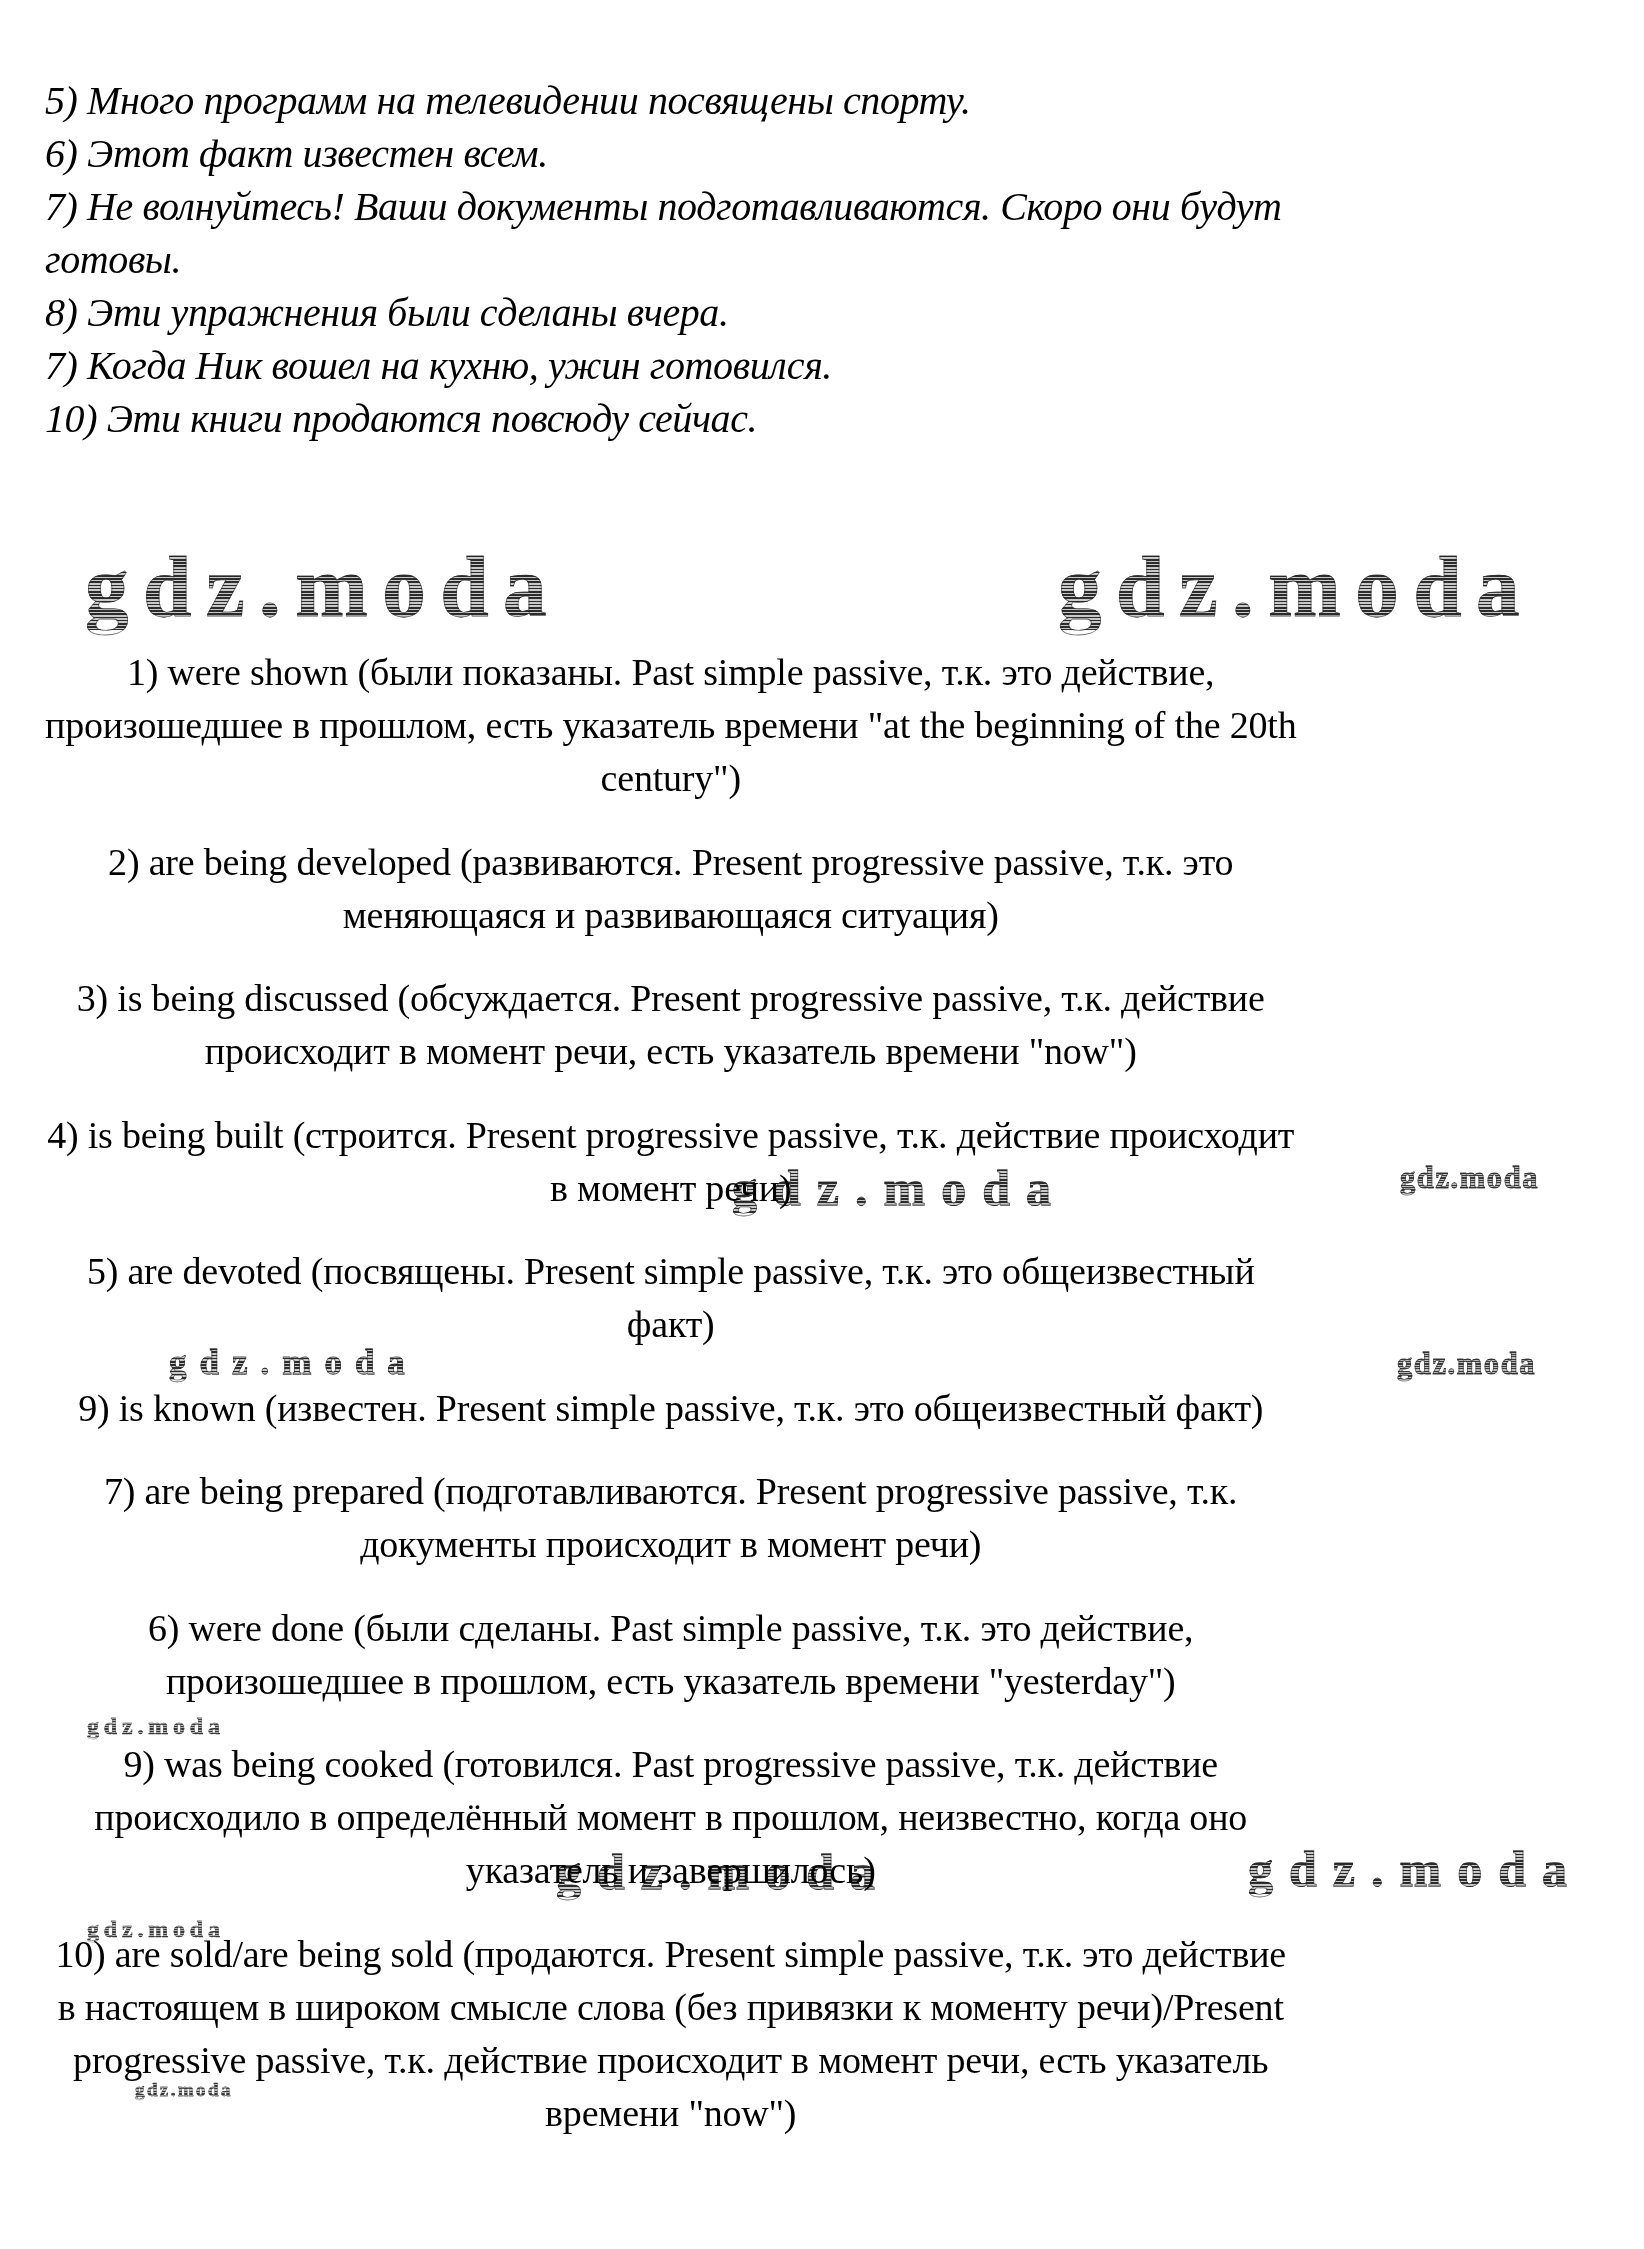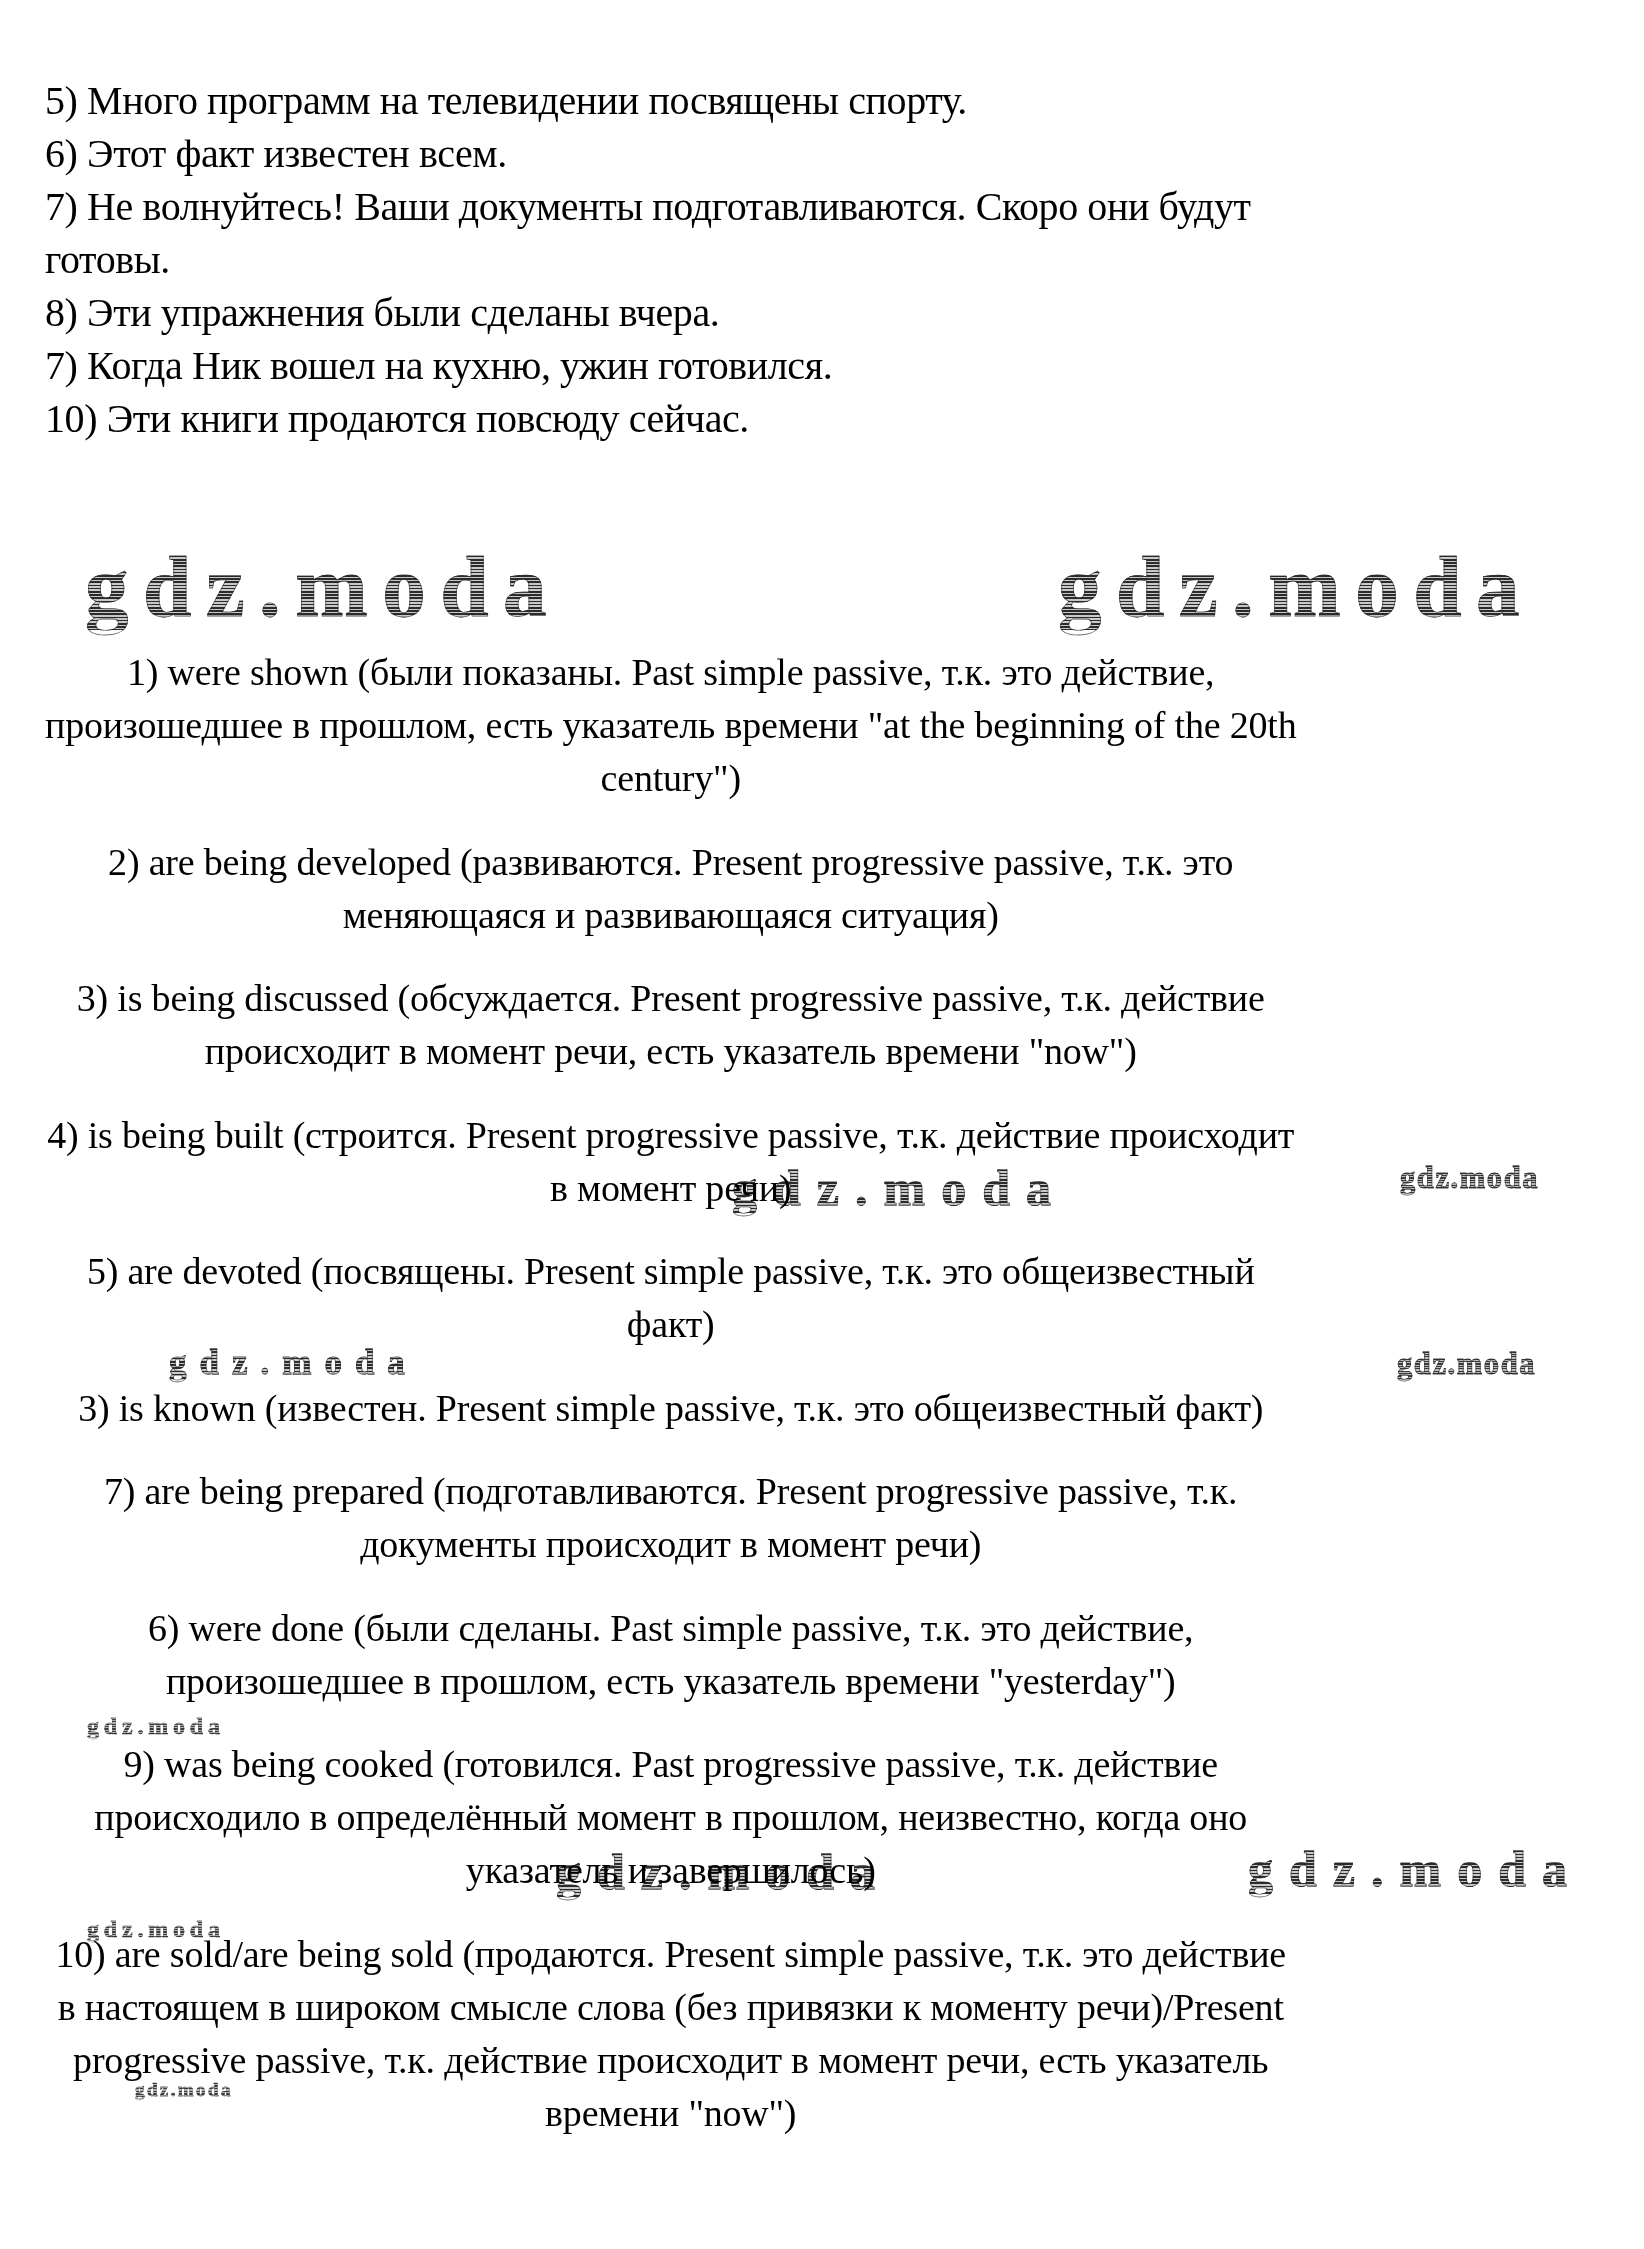--- a/index.html
+++ b/index.html
@@ -10,20 +10,21 @@
     background:#ffffff;
     overflow:hidden;
     font-family:"Liberation Serif", serif;
     color:#000;
   }
   .toplist{
     position:absolute;left:45px;top:74px;
     font-size:40px;line-height:53px;
     letter-spacing:-0.4px;
     white-space:nowrap;
+    font-style:italic;
   }
   .answers{
     position:absolute;left:45px;top:646px;
     font-size:38px;line-height:53px;
     letter-spacing:-0.2px;
     white-space:nowrap;
   }
   .para{margin:0 0 30.5px 0;text-align:center;}
   .line{white-space:nowrap;}
 
@@ -97,21 +98,21 @@
       </div>
       <div class="para">
         <div class="line">4) is being built (строится. Present progressive passive, т.к. действие происходит</div>
         <div class="line">в момент речи)</div>
       </div>
       <div class="para">
         <div class="line">5) are devoted (посвящены. Present simple passive, т.к. это общеизвестный</div>
         <div class="line">факт)</div>
       </div>
       <div class="para">
-        <div class="line">3) is known (известен. Present simple passive, т.к. это общеизвестный факт)</div>
+        <div class="line">9) is known (известен. Present simple passive, т.к. это общеизвестный факт)</div>
       </div>
       <div class="para">
         <div class="line">7) are being prepared (подготавливаются. Present progressive passive, т.к.</div>
         <div class="line">документы происходит в момент речи)</div>
       </div>
       <div class="para">
         <div class="line">6) were done (были сделаны. Past simple passive, т.к. это действие,</div>
         <div class="line">произошедшее в прошлом, есть указатель времени "yesterday")</div>
       </div>
       <div class="para">

